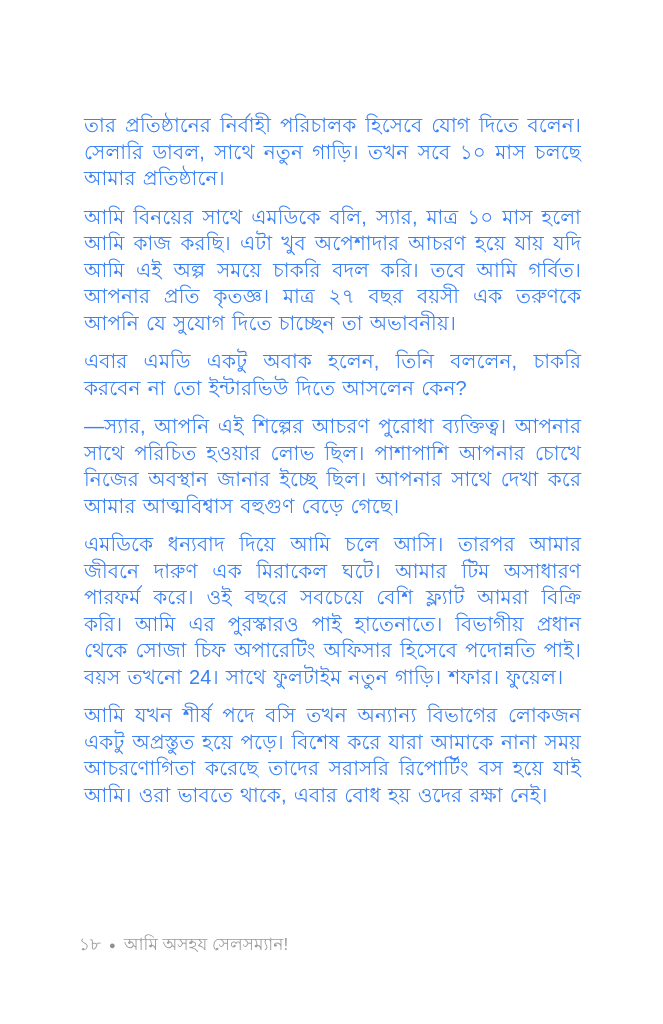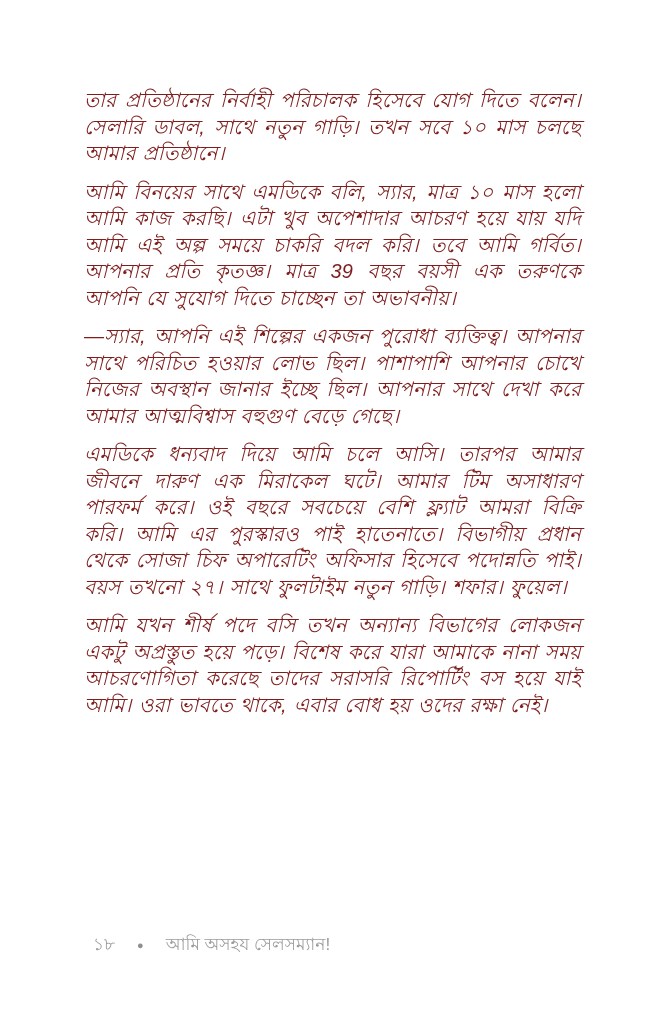--- a/index.html
+++ b/index.html
@@ -10,62 +10,62 @@
   .book-page {
     position: relative;
     width: 663px;
     height: 1024px;
     background: #ffffff;
     overflow: hidden;
     font-family: "Liberation Sans", "DejaVu Sans", sans-serif;
   }
   .text-block {
     position: absolute;
-    top: 87px;
+    top: 112px;
     left: 84px;
     width: 497px;
-    color: #7f1d1d;
-    font-style: italic;
+    color: #3b82f6;
   }
   .text-block p {
     margin: 0 0 12px 0;
     font-size: 20px;
     line-height: 26.5px;
     text-align: justify;
     text-justify: inter-word;
     letter-spacing: 0.1px;
     word-spacing: 1.5px;
   }
   .page-footer {
     position: absolute;
     top: 934px;
-    left: 93px;
+    left: 79px;
     font-size: 17px;
     line-height: 22px;
     color: #9c9c9c;
     display: flex;
     align-items: flex-start;
-    gap: 22px;
+    gap: 8px;
   }
   .footer-bullet {
     font-size: 11px;
     line-height: 22px;
     color: #8f8f8f;
   }
 </style>
 </head>
 <body>
 
 <div class="book-page">
 
   <div class="text-block">
     <p>তার প্রতিষ্ঠানের নির্বাহী পরিচালক হিসেবে যোগ দিতে বলেন। সেলারি ডাবল, সাথে নতুন গাড়ি। তখন সবে ১০ মাস চলছে আমার প্রতিষ্ঠানে।</p>
-    <p>আমি বিনয়ের সাথে এমডিকে বলি, স্যার, মাত্র ১০ মাস হলো আমি কাজ করছি। এটা খুব অপেশাদার আচরণ হয়ে যায় যদি আমি এই অল্প সময়ে চাকরি বদল করি। তবে আমি গর্বিত। আপনার প্রতি কৃতজ্ঞ। মাত্র 39 বছর বয়সী এক তরুণকে আপনি যে সুযোগ দিতে চাচ্ছেন তা অভাবনীয়।</p>
-    <p>—স্যার, আপনি এই শিল্পের একজন পুরোধা ব্যক্তিত্ব। আপনার সাথে পরিচিত হওয়ার লোভ ছিল। পাশাপাশি আপনার চোখে নিজের অবস্থান জানার ইচ্ছে ছিল। আপনার সাথে দেখা করে আমার আত্মবিশ্বাস বহুগুণ বেড়ে গেছে।</p>
-    <p>এমডিকে ধন্যবাদ দিয়ে আমি চলে আসি। তারপর আমার জীবনে দারুণ এক মিরাকেল ঘটে। আমার টিম অসাধারণ পারফর্ম করে। ওই বছরে সবচেয়ে বেশি ফ্ল্যাট আমরা বিক্রি করি। আমি এর পুরস্কারও পাই হাতেনাতে। বিভাগীয় প্রধান থেকে সোজা চিফ অপারেটিং অফিসার হিসেবে পদোন্নতি পাই। বয়স তখনো ২৭। সাথে ফুলটাইম নতুন গাড়ি। শফার। ফুয়েল।</p>
+    <p>আমি বিনয়ের সাথে এমডিকে বলি, স্যার, মাত্র ১০ মাস হলো আমি কাজ করছি। এটা খুব অপেশাদার আচরণ হয়ে যায় যদি আমি এই অল্প সময়ে চাকরি বদল করি। তবে আমি গর্বিত। আপনার প্রতি কৃতজ্ঞ। মাত্র ২৭ বছর বয়সী এক তরুণকে আপনি যে সুযোগ দিতে চাচ্ছেন তা অভাবনীয়।</p>
+    <p>এবার এমডি একটু অবাক হলেন, তিনি বললেন, চাকরি করবেন না তো ইন্টারভিউ দিতে আসলেন কেন?</p>
+    <p>—স্যার, আপনি এই শিল্পের আচরণ পুরোধা ব্যক্তিত্ব। আপনার সাথে পরিচিত হওয়ার লোভ ছিল। পাশাপাশি আপনার চোখে নিজের অবস্থান জানার ইচ্ছে ছিল। আপনার সাথে দেখা করে আমার আত্মবিশ্বাস বহুগুণ বেড়ে গেছে।</p>
+    <p>এমডিকে ধন্যবাদ দিয়ে আমি চলে আসি। তারপর আমার জীবনে দারুণ এক মিরাকেল ঘটে। আমার টিম অসাধারণ পারফর্ম করে। ওই বছরে সবচেয়ে বেশি ফ্ল্যাট আমরা বিক্রি করি। আমি এর পুরস্কারও পাই হাতেনাতে। বিভাগীয় প্রধান থেকে সোজা চিফ অপারেটিং অফিসার হিসেবে পদোন্নতি পাই। বয়স তখনো 24। সাথে ফুলটাইম নতুন গাড়ি। শফার। ফুয়েল।</p>
     <p>আমি যখন শীর্ষ পদে বসি তখন অন্যান্য বিভাগের লোকজন একটু অপ্রস্তুত হয়ে পড়ে। বিশেষ করে যারা আমাকে নানা সময় আচরণোগিতা করেছে তাদের সরাসরি রিপোর্টিং বস হয়ে যাই আমি। ওরা ভাবতে থাকে, এবার বোধ হয় ওদের রক্ষা নেই।</p>
   </div>
 
   <div class="page-footer">
     <span>১৮</span>
     <span class="footer-bullet">●</span>
     <span>আমি অসহয সেলসম্যান!</span>
   </div>
 
 </div>

